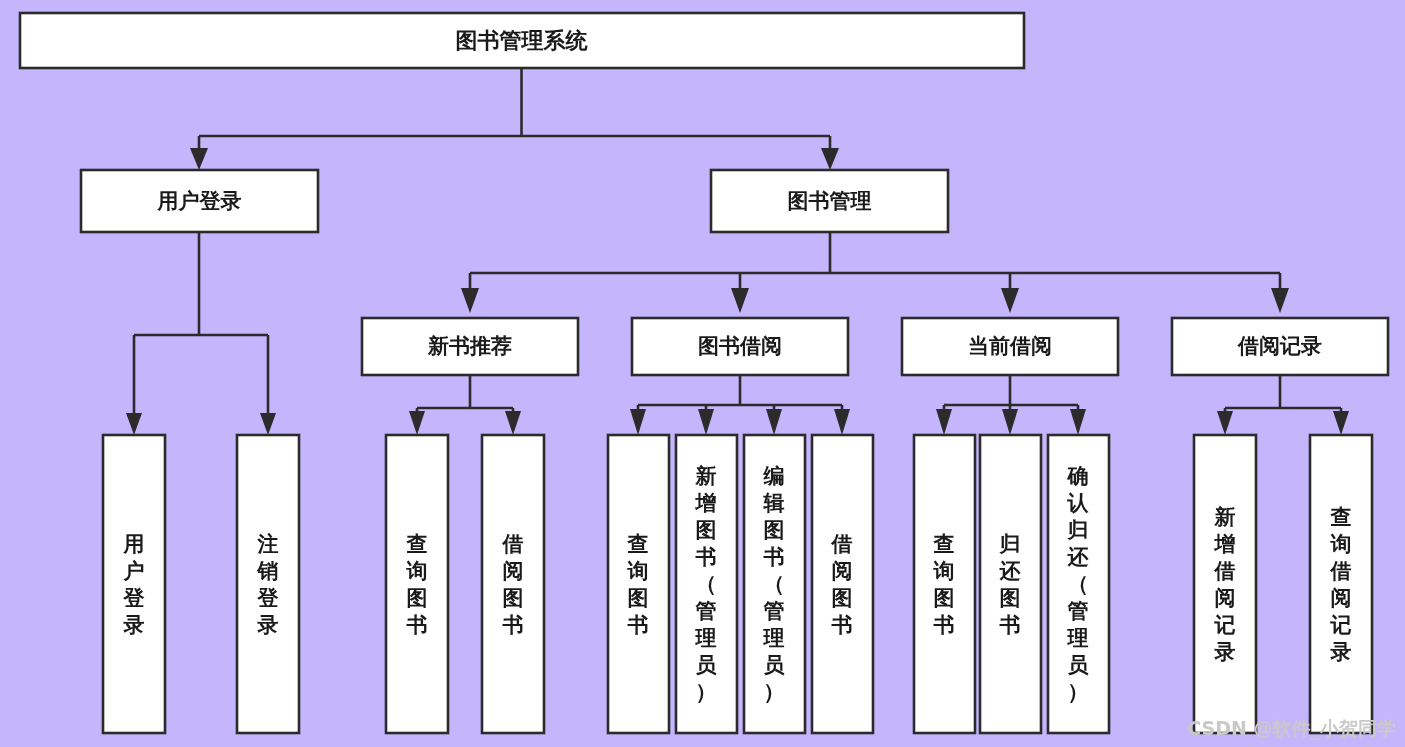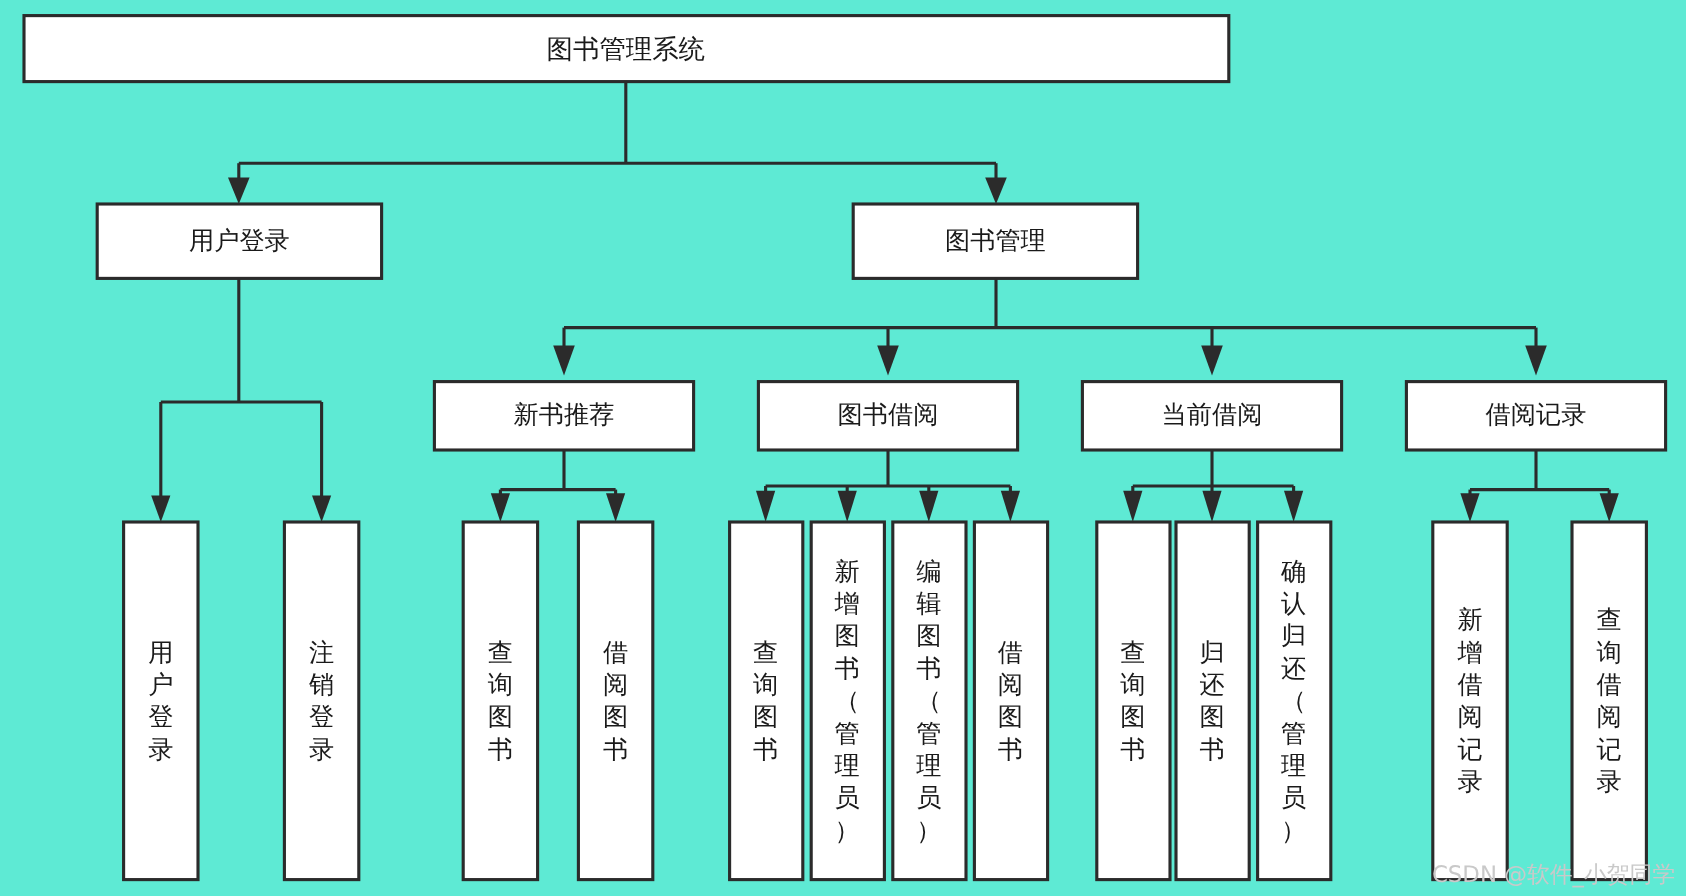--- a/index.html
+++ b/index.html
@@ -8,22 +8,23 @@
     padding: 0;
     background: #ffffff;
   }
   body {
     font-family: "DejaVu Sans", "Liberation Sans", sans-serif;
   }
   #diagram-root {
     position: relative;
     width: 1405px;
     height: 747px;
-    background: #5eead4;
+    background: #c4b5fd;
     overflow: hidden;
+    font-weight: bold;
   }
   svg#flowchart {
     position: absolute;
     left: 0;
     top: 0;
     width: 1405px;
     height: 747px;
     display: block;
   }
   .node-box {

